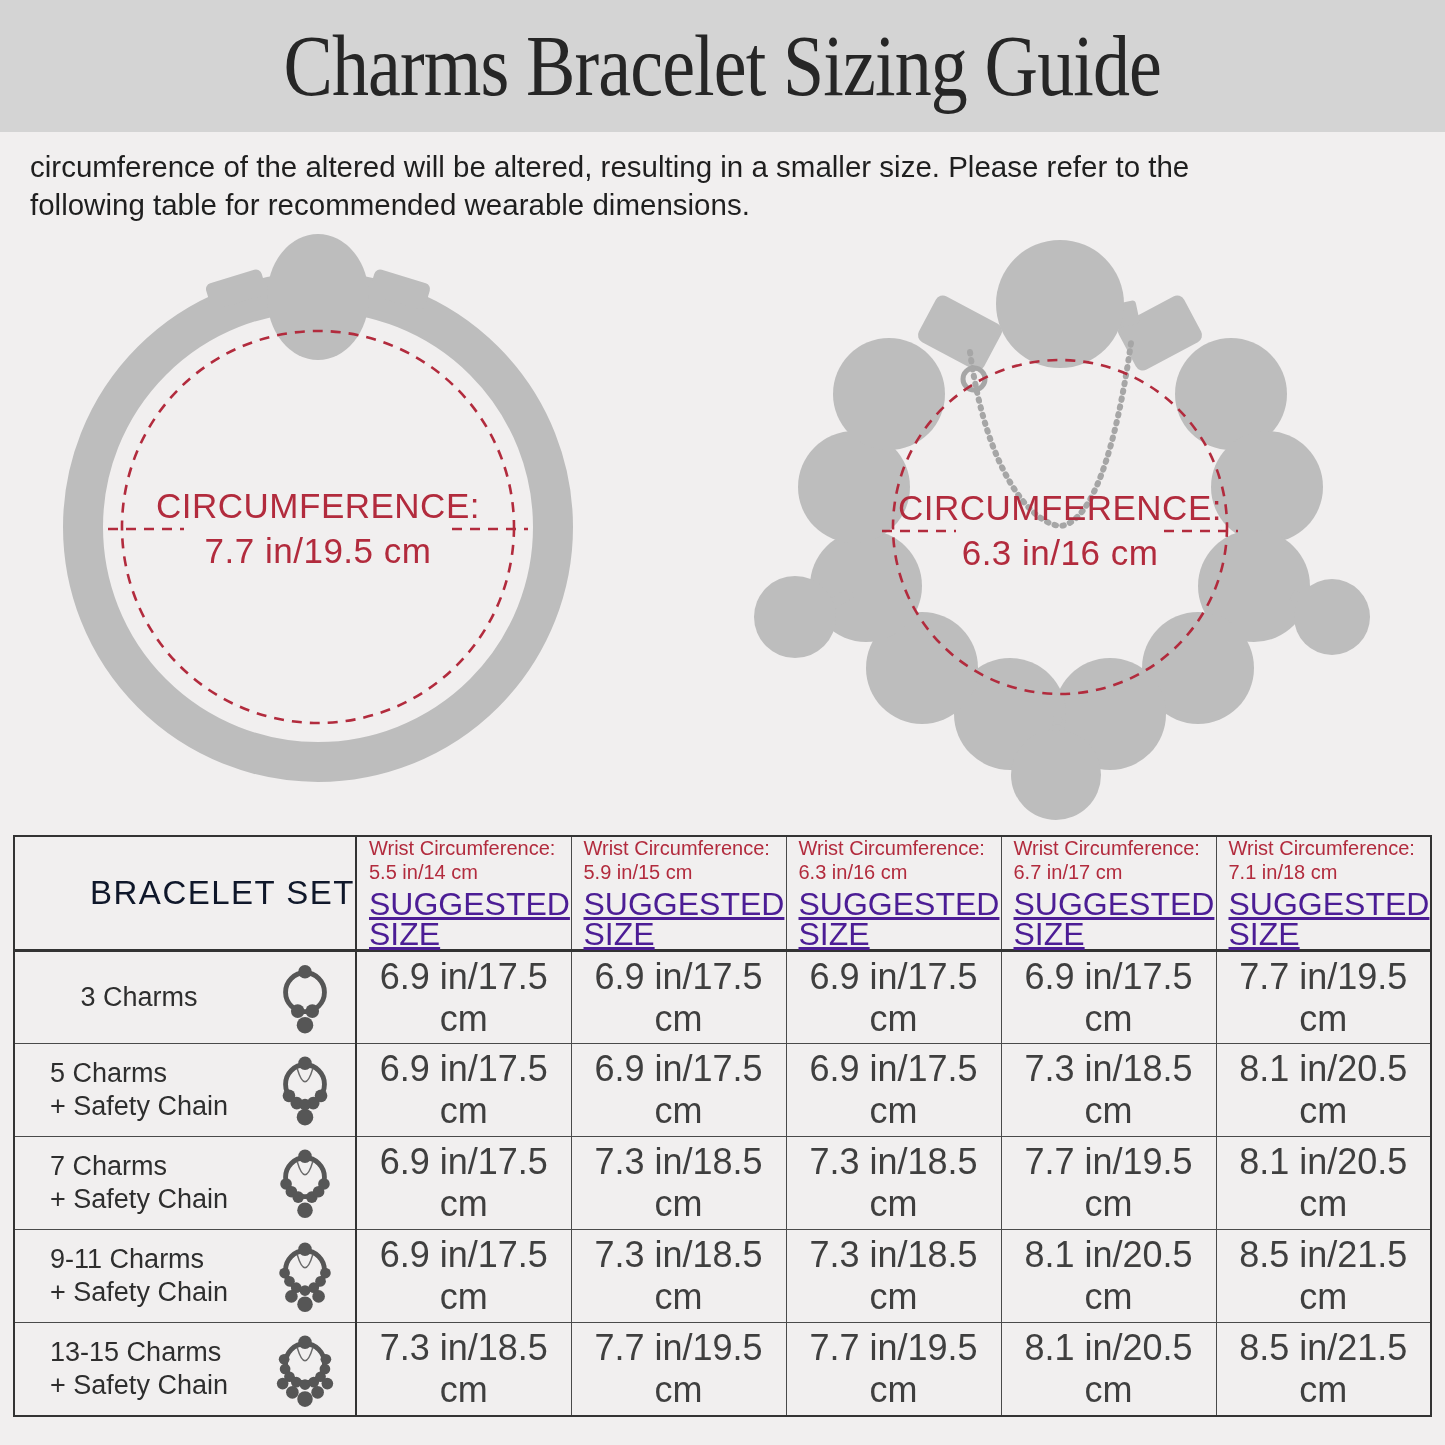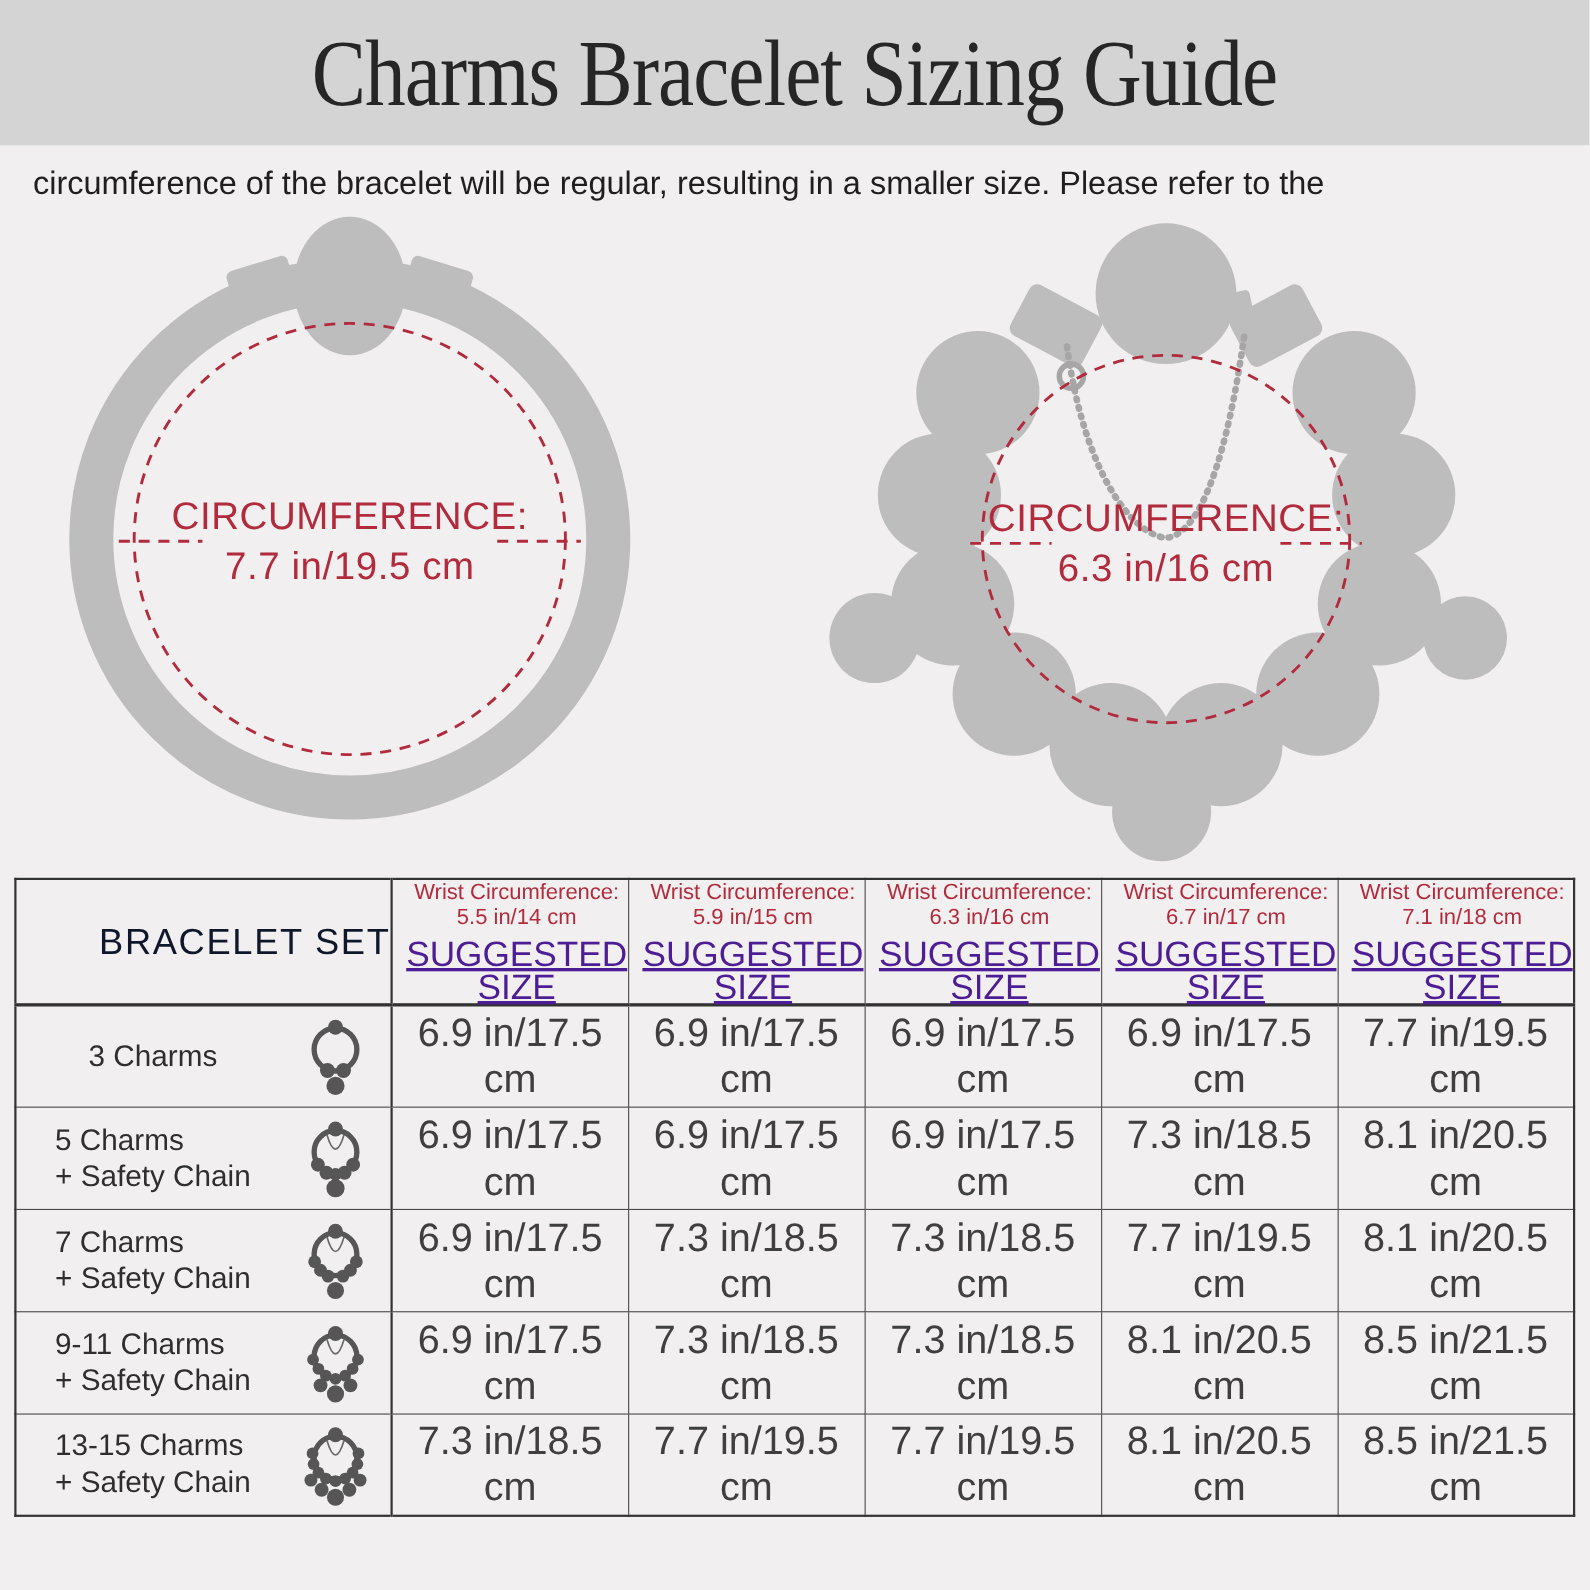--- a/index.html
+++ b/index.html
@@ -39,42 +39,43 @@
     margin:8px 13px 0 13px;width:1419px;
     background:#f1efef;border:2px solid #333;
   }
   .size-table col.c1{width:342px;}
   .size-table col.cn{width:215px;}
   .size-table th,.size-table td{border:1px solid #4a4a4a;padding:0;vertical-align:middle;}
   .size-table thead th{border-bottom:3px solid #333;height:98px;}
   .size-table th.corner,.size-table td.label-cell{border-right:2px solid #333;}
   .size-table tbody tr{height:93px;}
   .corner{font-size:33px;font-weight:400;letter-spacing:1.5px;color:#0f172a;text-align:right;}
-  .col-head{text-align:center;font-weight:400;}
+  .col-head{text-align:left;font-weight:400;}
   .col-head .inner{padding-left:12px;}
   .wrist-line{color:#b22b3d;font-size:20px;line-height:23.5px;}
   .suggested{color:#4c1d95;font-size:32px;line-height:30px;margin-top:5px;text-decoration:underline;}
   .label-cell .cellflex{display:flex;align-items:center;height:100%;}
   .row-label-zone{width:248px;display:flex;justify-content:center;}
   .row-label{font-size:27px;line-height:33px;color:#2e2e2e;text-align:left;}
   .row-icon{width:80px;display:flex;justify-content:center;align-items:center;margin-left:2px;}
   .val-cell{text-align:center;font-size:36px;color:#3f3f3f;}
   .ring{fill:none;stroke:#565656;stroke-width:5;}
   .bead{fill:#565656;}
   .mini-chain{fill:none;stroke:#6a6a6a;stroke-width:1.6;}
 </style>
 </head>
 <body>
 
 <div class="title-bar">
   <h1>Charms Bracelet Sizing Guide</h1>
 </div>
 
 <div class="intro">
-  <div>circumference of the bracelet will be regular, resulting in a smaller size. Please refer to the</div>
+  <div>circumference of the altered will be altered, resulting in a smaller size. Please refer to the</div>
+  <div>following table for recommended wearable dimensions.</div>
 </div>
 
 <div class="figures">
 
   <svg class="fig-left" width="640" height="580" viewBox="0 0 640 580">
     <circle class="band" cx="258" cy="300" r="235" stroke-width="40"></circle>
     <g>
       <rect class="metal" x="147" y="49" width="58" height="27" rx="6" transform="rotate(-17 176 62)"></rect>
       <rect class="metal" x="311" y="49" width="58" height="27" rx="6" transform="rotate(17 340 62)"></rect>
       <ellipse class="metal" cx="258" cy="70" rx="51" ry="63"></ellipse>

